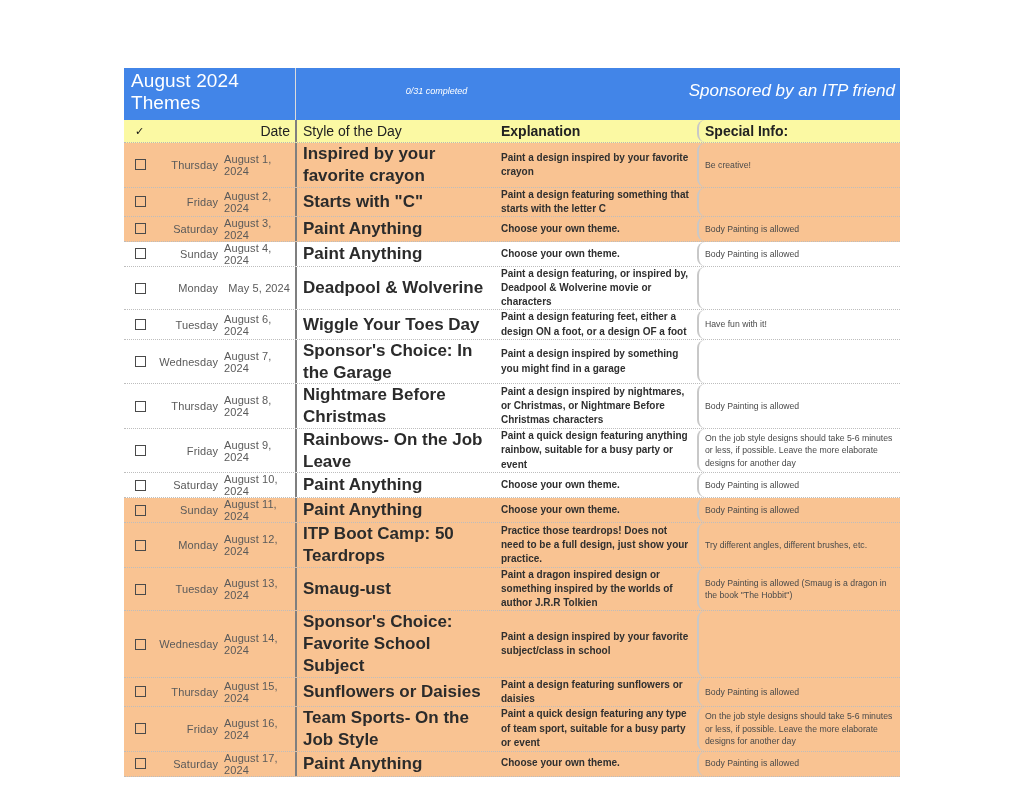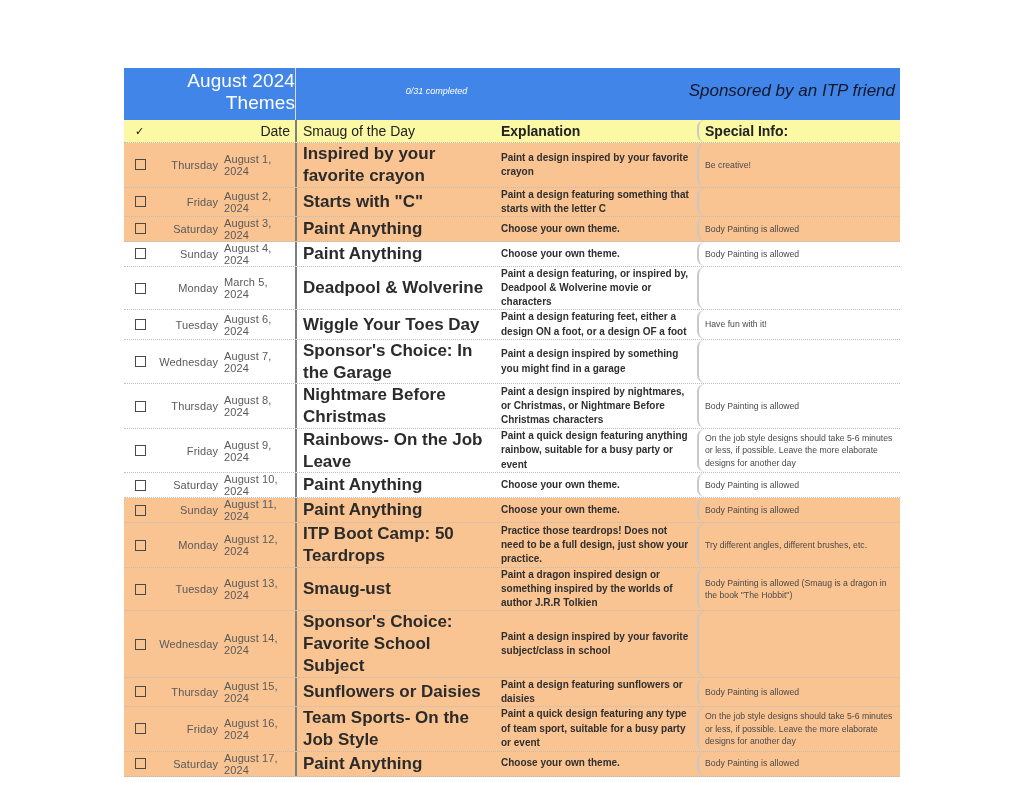--- a/index.html
+++ b/index.html
@@ -27,21 +27,20 @@
     align-items: stretch;
     background: #4285e8;
     height: 52px;
     box-sizing: border-box;
   }
   .title-band .tb-cell {
     box-sizing: border-box;
     display: flex;
     align-items: center;
     overflow: hidden;
-    text-align: right;
   }
   .tb-title {
     width: 171px;
     padding-left: 7px;
     color: #ffffff;
     font-size: 19px;
     font-weight: 400;
     letter-spacing: 0.1px;
     align-items: flex-end !important;
     padding-bottom: 6px;
@@ -56,21 +55,21 @@
     color: #ffffff;
     font-size: 9px;
     font-style: italic;
     align-items: flex-start !important;
     padding-top: 18px;
   }
   .tb-sponsor {
     flex: 1;
     justify-content: flex-end;
     padding-right: 5px;
-    color: #0f172a;
+    color: #ffffff;
     font-size: 17px;
     font-style: italic;
     align-items: flex-start !important;
     padding-top: 13px;
   }
 
   
   .row {
     display: flex;
     align-items: stretch;
@@ -162,21 +161,21 @@
     <div class="tb-cell tb-title">August 2024 Themes</div>
     <div class="tb-spacer-line"></div>
     <div class="tb-cell tb-progress">0/31 completed</div>
     <div class="tb-cell tb-sponsor">Sponsored by an ITP friend</div>
   </div>
 
   <div class="row head-row">
     <div class="cell c-check">✓</div>
     <div class="cell c-day"></div>
     <div class="cell c-date">Date</div>
-    <div class="cell c-theme">Smaug of the Day</div>
+    <div class="cell c-theme">Style of the Day</div>
     <div class="cell c-expl">Explanation</div>
     <div class="cell c-info">Special Info:</div>
   </div>
 
   <div id="rows-container">
       <div class="row data-row hl">
         <div class="cell c-check">
           <span class="chk"></span>
         </div>
         <div class="cell c-day">
@@ -256,21 +255,21 @@
         </div>
       </div>
       <div class="row data-row">
         <div class="cell c-check">
           <span class="chk"></span>
         </div>
         <div class="cell c-day">
           <span class="txt">Monday</span>
         </div>
         <div class="cell c-date">
-          <span class="txt">March 5, 2024</span>
+          <span class="txt">May 5, 2024</span>
         </div>
         <div class="cell c-theme">
           <span class="txt">Deadpool &amp; Wolverine</span>
         </div>
         <div class="cell c-expl">
           <span class="txt">Paint a design featuring, or inspired by, Deadpool &amp; Wolverine movie or characters</span>
         </div>
         <div class="cell c-info">
           <span class="txt"></span>
         </div>

